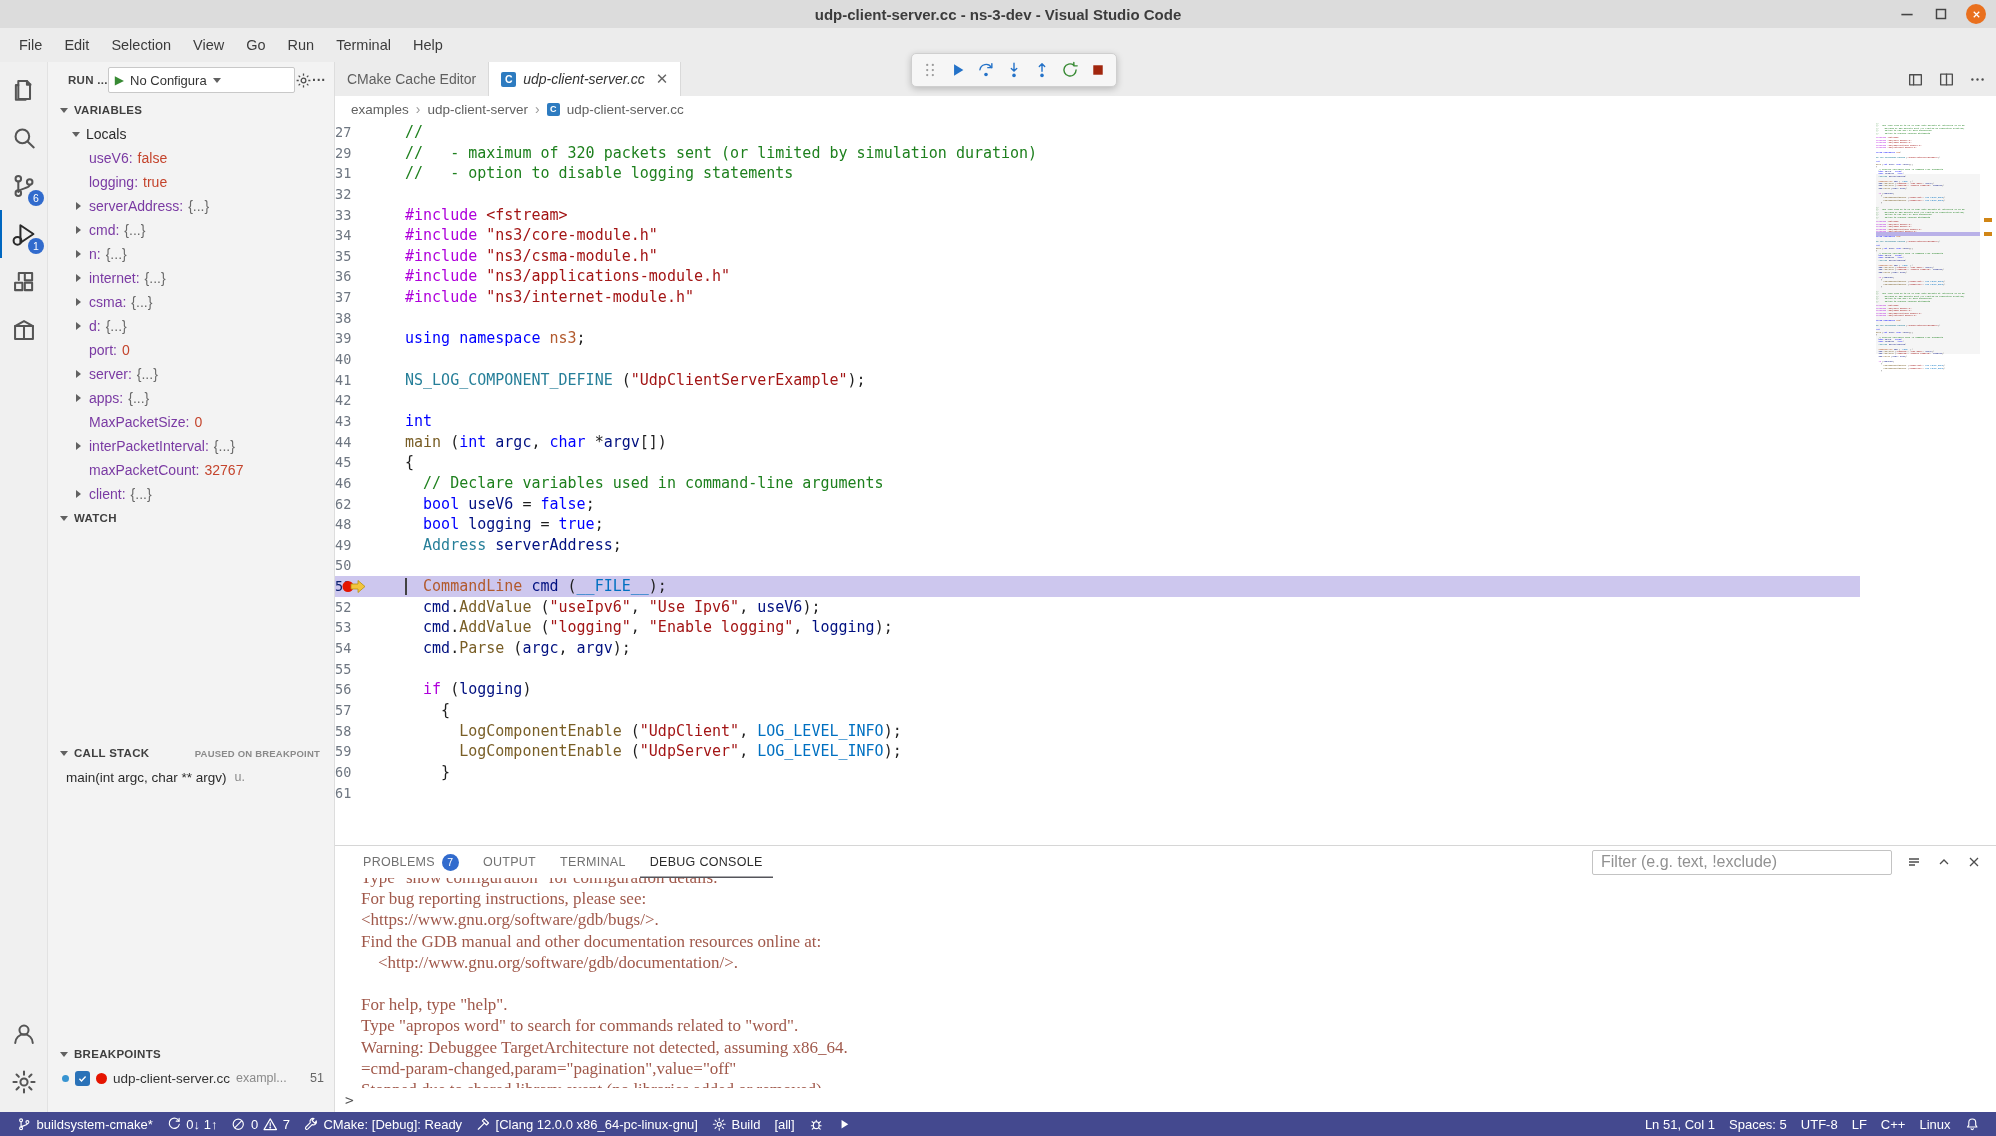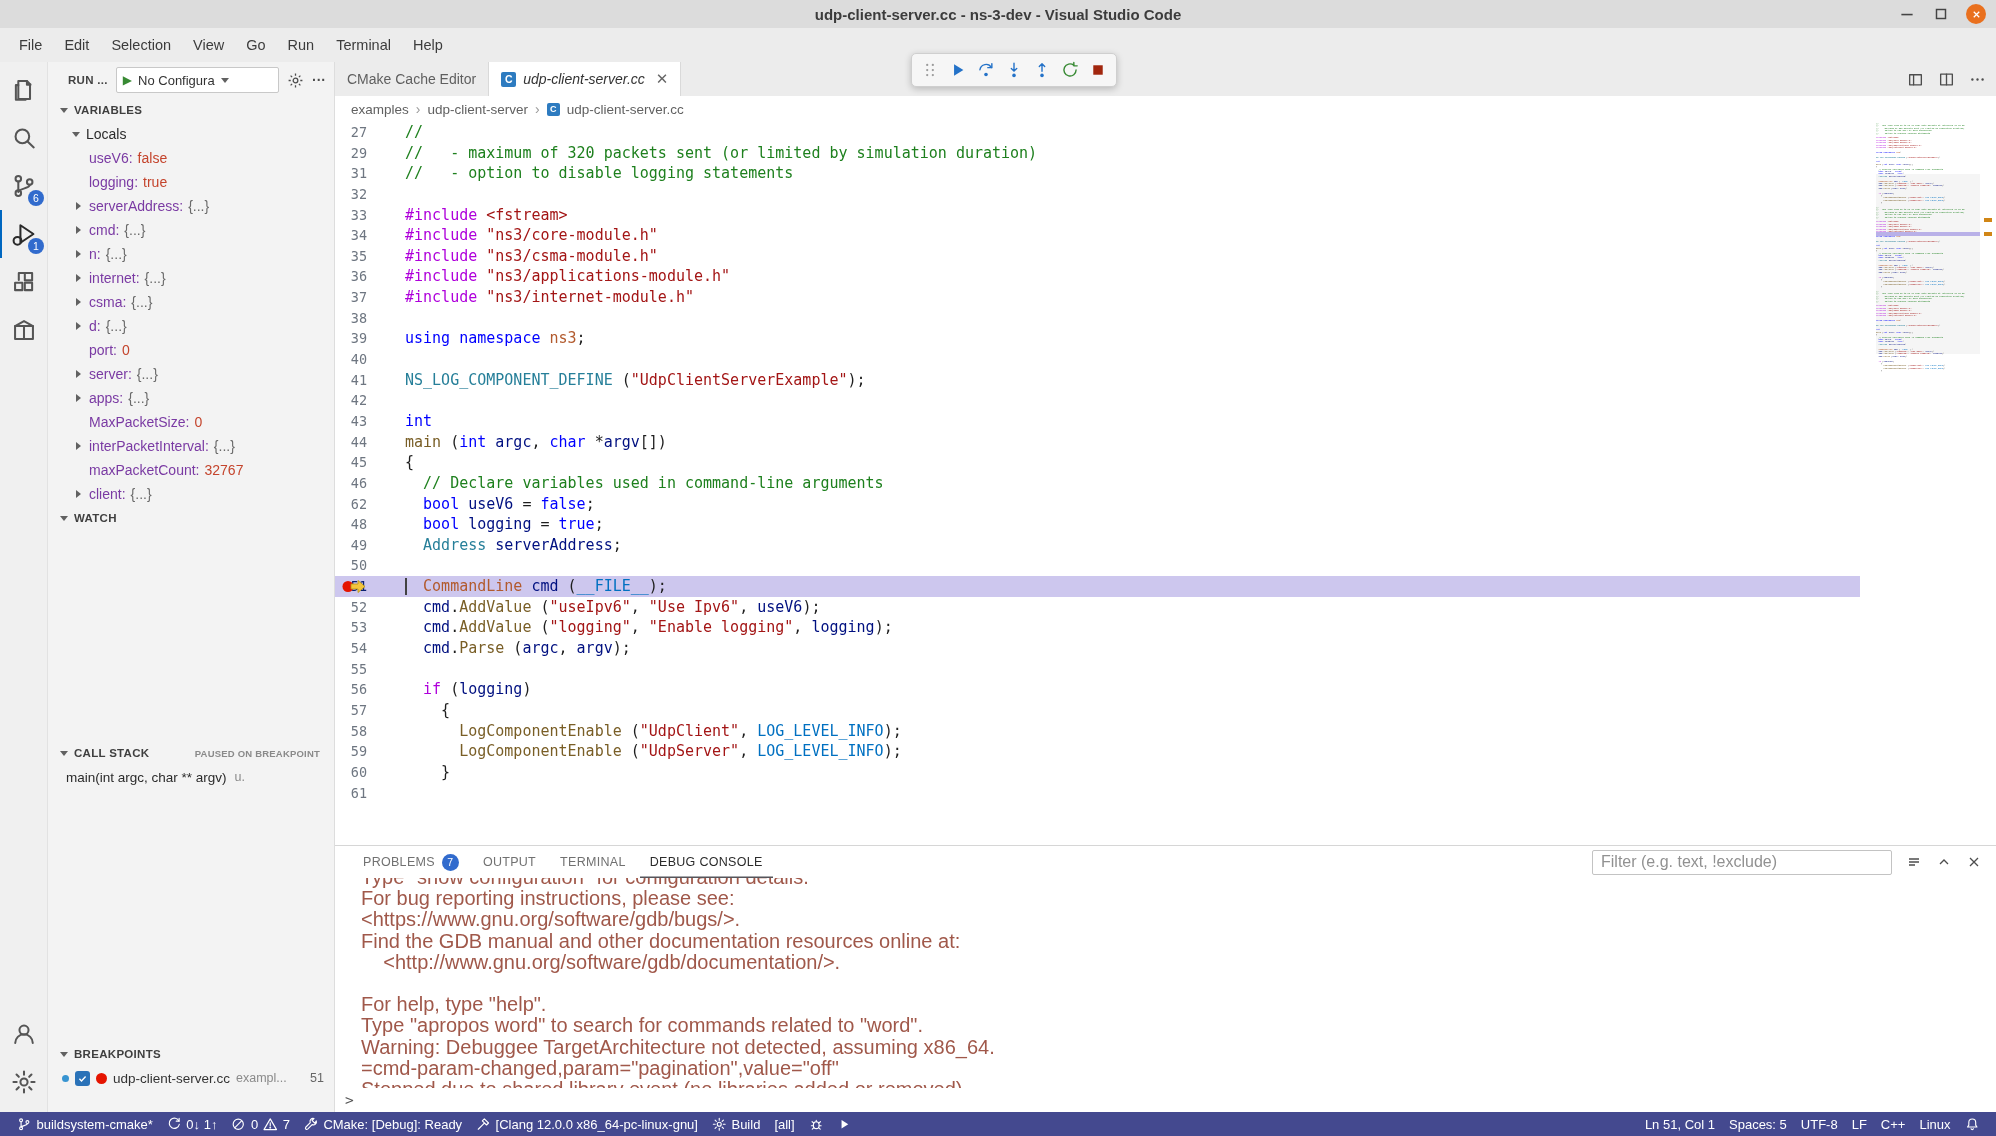--- a/index.html
+++ b/index.html
@@ -27,21 +27,21 @@
   .act-item{position:relative;width:48px;height:48px;display:flex;align-items:center;justify-content:center;color:#555}
   .act-item.active{color:#2b2b2b;box-shadow:inset 2px 0 0 #0067c0}
   .act-item svg{width:26px;height:26px}
   .act-badge{position:absolute;right:4px;bottom:4px;min-width:16px;height:16px;border-radius:9px;background:#316bcd;
              color:#fff;font-size:10.5px;display:flex;align-items:center;justify-content:center;padding:0 3px;box-sizing:border-box}
   #act-bottom{margin-top:auto;margin-bottom:6px}
 
   
   #sidebar{position:absolute;left:48px;top:62px;width:287px;height:1050px;background:#f3f3f3;
            border-right:1px solid #ddd;box-sizing:border-box;overflow:hidden;font-size:14px}
-  #run-header{height:36px;display:flex;align-items:center;padding:0 8px 0 20px;gap:8px}
+  #run-header{height:36px;display:flex;align-items:center;padding:0 8px 0 20px;}
   #run-title{font-size:11.5px;font-weight:700;color:#424242;letter-spacing:.3px;white-space:nowrap}
   #run-config{height:24px;background:#fff;border:1px solid #c8c8c8;border-radius:2px;display:flex;align-items:center;
               gap:6px;padding:0 6px;flex:1;min-width:0}
   #run-config .play{color:#388a34;font-size:12px}
   #run-config .cfg-label{font-size:13px;color:#333;white-space:nowrap;overflow:hidden;text-overflow:ellipsis}
   .chev-down{width:0;height:0;border-left:4px solid transparent;border-right:4px solid transparent;border-top:5px solid #616161;flex:none}
   .chev-right{width:0;height:0;border-top:4px solid transparent;border-bottom:4px solid transparent;border-left:5px solid #616161;flex:none}
   .side-header{height:24px;display:flex;align-items:center;gap:6px;padding-left:12px;font-size:11.5px;font-weight:700;
                color:#3f3f3f;letter-spacing:.3px}
   .side-header .spacer{flex:1}
@@ -81,21 +81,21 @@
   .dbg-btn{width:24px;height:24px;display:flex;align-items:center;justify-content:center}
   .dbg-btn svg{width:18px;height:18px}
   #breadcrumb{height:26px;display:flex;align-items:center;gap:7px;padding-left:16px;font-size:13.5px;color:#616161;background:#fff}
   #breadcrumb .sep{color:#9a9a9a;font-size:14px}
   #breadcrumb .cpp-icon{width:13px;height:13px;font-size:9px}
 
   #code-wrap{position:absolute;left:0;top:60px;right:0;bottom:0;overflow:hidden}
   #code-lines{position:absolute;left:0;top:0;right:136px}
   .code-line{display:flex;height:20.65px;line-height:20.65px;font-family:"DejaVu Sans Mono",monospace;font-size:15px;white-space:pre;position:relative}
   .code-line.active{background:#cdc7ee}
-  .gutter{width:70px;flex:none;text-align:center;padding-right:22px;box-sizing:border-box;color:#6e7681;
+  .gutter{width:70px;flex:none;text-align:left;padding-right:22px;box-sizing:border-box;color:#6e7681;
           font-size:13.5px;font-family:"DejaVu Sans Mono",monospace;position:relative}
   .code-line.active .gutter{color:#0b216f}
   .bp-glyph{position:absolute;left:6px;top:3px;width:26px;height:15px}
   .caret{position:absolute;left:70px;top:2px;width:1.5px;height:16.5px;background:#424242}
   .tk-c{color:#1e801e}.tk-k{color:#0000ff}.tk-kc{color:#af00db}.tk-p{color:#af00db}
   .tk-s{color:#a31515}.tk-t{color:#267f99}.tk-v{color:#001080}.tk-f{color:#795e26}
   .tk-m{color:#0070c1}.tk-r{color:#b25a2d}.tk-d{color:#1e1e1e}
 
   
   #minimap{position:absolute;top:0;right:16px;width:104px;height:100%;overflow:hidden}
@@ -112,21 +112,21 @@
   .panel-tab{display:flex;align-items:center;gap:7px;padding:0 10px;height:100%;font-size:12.5px;letter-spacing:.3px;color:#717171}
   .panel-tab.active{color:#2b2b2b;box-shadow:inset 0 -1.5px 0 #55555b}
   .panel-badge{min-width:17px;height:17px;border-radius:9px;background:#316bcd;color:#fff;font-size:10.5px;
                display:flex;align-items:center;justify-content:center;padding:0 3px;box-sizing:border-box}
   #panel-right{position:absolute;right:14px;top:0;height:32px;display:flex;align-items:center;gap:14px;color:#4d4d4d}
   #panel-right svg{width:16px;height:16px}
   #filter-input{width:300px;height:25px;border:1px solid #c3c3c3;border-radius:2px;font-size:16px;color:#555;
                 padding:0 8px;box-sizing:border-box;font-family:"Liberation Sans",sans-serif;background:#fff}
   #filter-input::placeholder{color:#919191}
   #console{position:absolute;left:0;top:32px;right:0;bottom:24px;overflow:hidden;padding-left:26px;
-           font-family:Liberation Sans, sans-serif;font-size:20px;line-height:21.2px;color:#a0584a;white-space:pre}
+           font-family:Liberation Serif, serif;font-size:17px;line-height:21.2px;color:#a0584a;white-space:pre}
   .console-line.clip{margin-top:-11px}
   #console-prompt{position:absolute;left:10px;bottom:4px;font-family:"DejaVu Sans Mono",monospace;font-size:14.5px;color:#555}
 
   
   #statusbar{position:absolute;left:0;top:1112px;width:1996px;height:24px;background:#44498f;color:#fff;
              display:flex;align-items:center;justify-content:space-between;padding:0 10px;box-sizing:border-box;font-size:13px}
   #status-left,#status-right{display:flex;align-items:center;height:100%}
   .status-item{display:flex;align-items:center;gap:5px;padding:0 7px;height:100%;white-space:nowrap}
   .status-item svg{width:14.5px;height:14.5px}
 </style>

